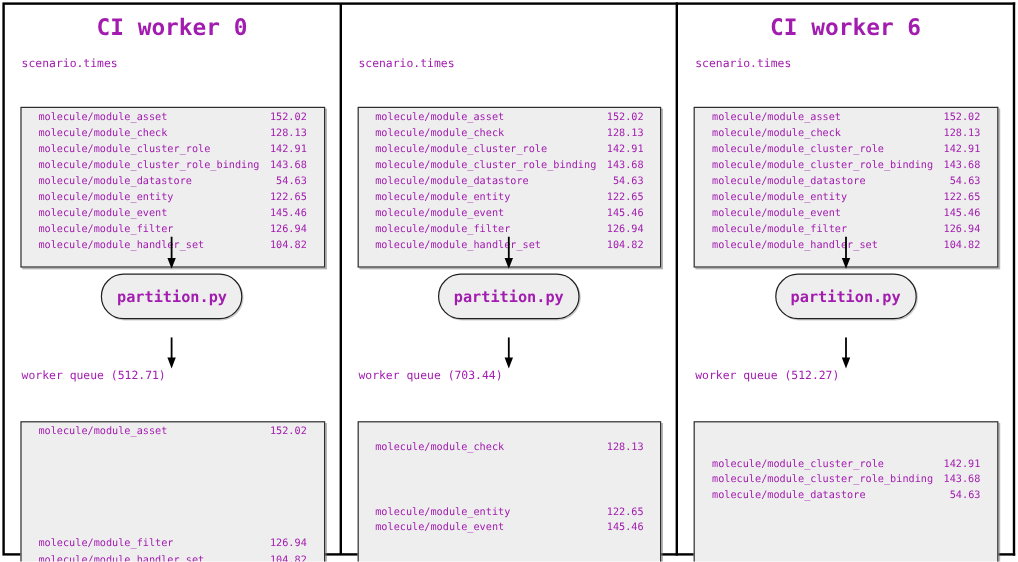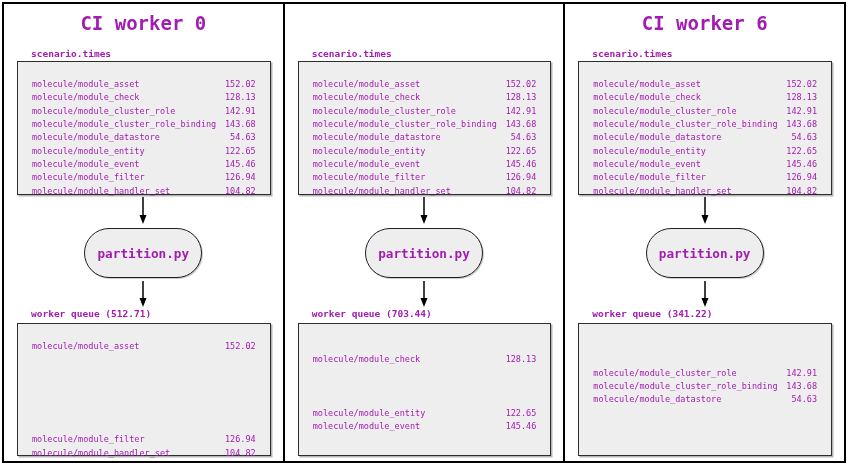--- a/index.html
+++ b/index.html
@@ -20,50 +20,51 @@
     background:#fff;
     box-sizing:border-box;
   }
   .panel + .panel{border-left:none;}
   .title{
     position:absolute;top:8px;left:0;width:100%;
     margin:0;text-align:center;
     font-size:19px;font-weight:bold;letter-spacing:0px;
   }
   .lbl{
-    position:absolute;left:27px;
-    font-size:9.5px;font-weight:bold;white-space:nowrap;
+    position:absolute;left:14px;
+    font-size:9.5px;font-weight:normal;white-space:nowrap;
   }
   .scenario-lbl{top:44px;}
   .queue-lbl{top:304px;}
   .box{
     position:absolute;left:13px;right:12px;
     background:#eeeeee;
     border:1.4px solid #2d2d2d;
     box-shadow:1.5px 1.5px 0 rgba(110,110,110,0.5);
     box-sizing:border-box;
-    padding:16px 14px 5px 14px;
+    padding:2px 14px 5px 14px;
+    margin-top:28px;
   }
   .scenario-box{top:57px;height:134px;}
   .queue-box{top:319px;height:133px;}
   .row{
     height:13.35px;
     display:flex;justify-content:space-between;align-items:center;
     font-size:8.5px;line-height:13.35px;white-space:nowrap;
   }
   .mod{text-align:left;}
   .val{text-align:right;}
   .arrow{
     position:absolute;left:50%;transform:translateX(-50%);
   }
   .arrow1{top:193px;}
   .arrow2{top:277px;}
   .stadium{
     position:absolute;top:224px;left:50%;transform:translateX(-50%);
-    width:118px;height:50px;
+    width:118px;height:38px;
     background:#eeeeee;
     border:1.6px solid #1f1f1f;
     border-radius:26px;
     box-shadow:1px 1px 0 rgba(110,110,110,0.35);
     display:flex;align-items:center;justify-content:center;
     font-size:12.7px;font-weight:bold;white-space:nowrap;
     box-sizing:border-box;
   }
 </style>
 </head>
@@ -316,21 +317,21 @@
 
     <div class="stadium">
         <span>partition.py</span>
       </div>
 
     <svg class="arrow arrow2" width="16" height="27" viewBox="0 0 16 27">
         <line x1="8" y1="0" x2="8" y2="18" stroke="#000" stroke-width="1.5"></line>
         <polygon points="4.5,17 11.5,17 8,26" fill="#000"></polygon>
       </svg>
 
-    <div class="lbl queue-lbl">worker queue (341.22)</div>
+    <div class="lbl queue-lbl">worker queue (512.27)</div>
     <div class="box queue-box">
       <div class="row">
           <span class="mod"></span>
           <span class="val"></span>
         </div>
       <div class="row">
           <span class="mod"></span>
           <span class="val"></span>
         </div>
       <div class="row">

